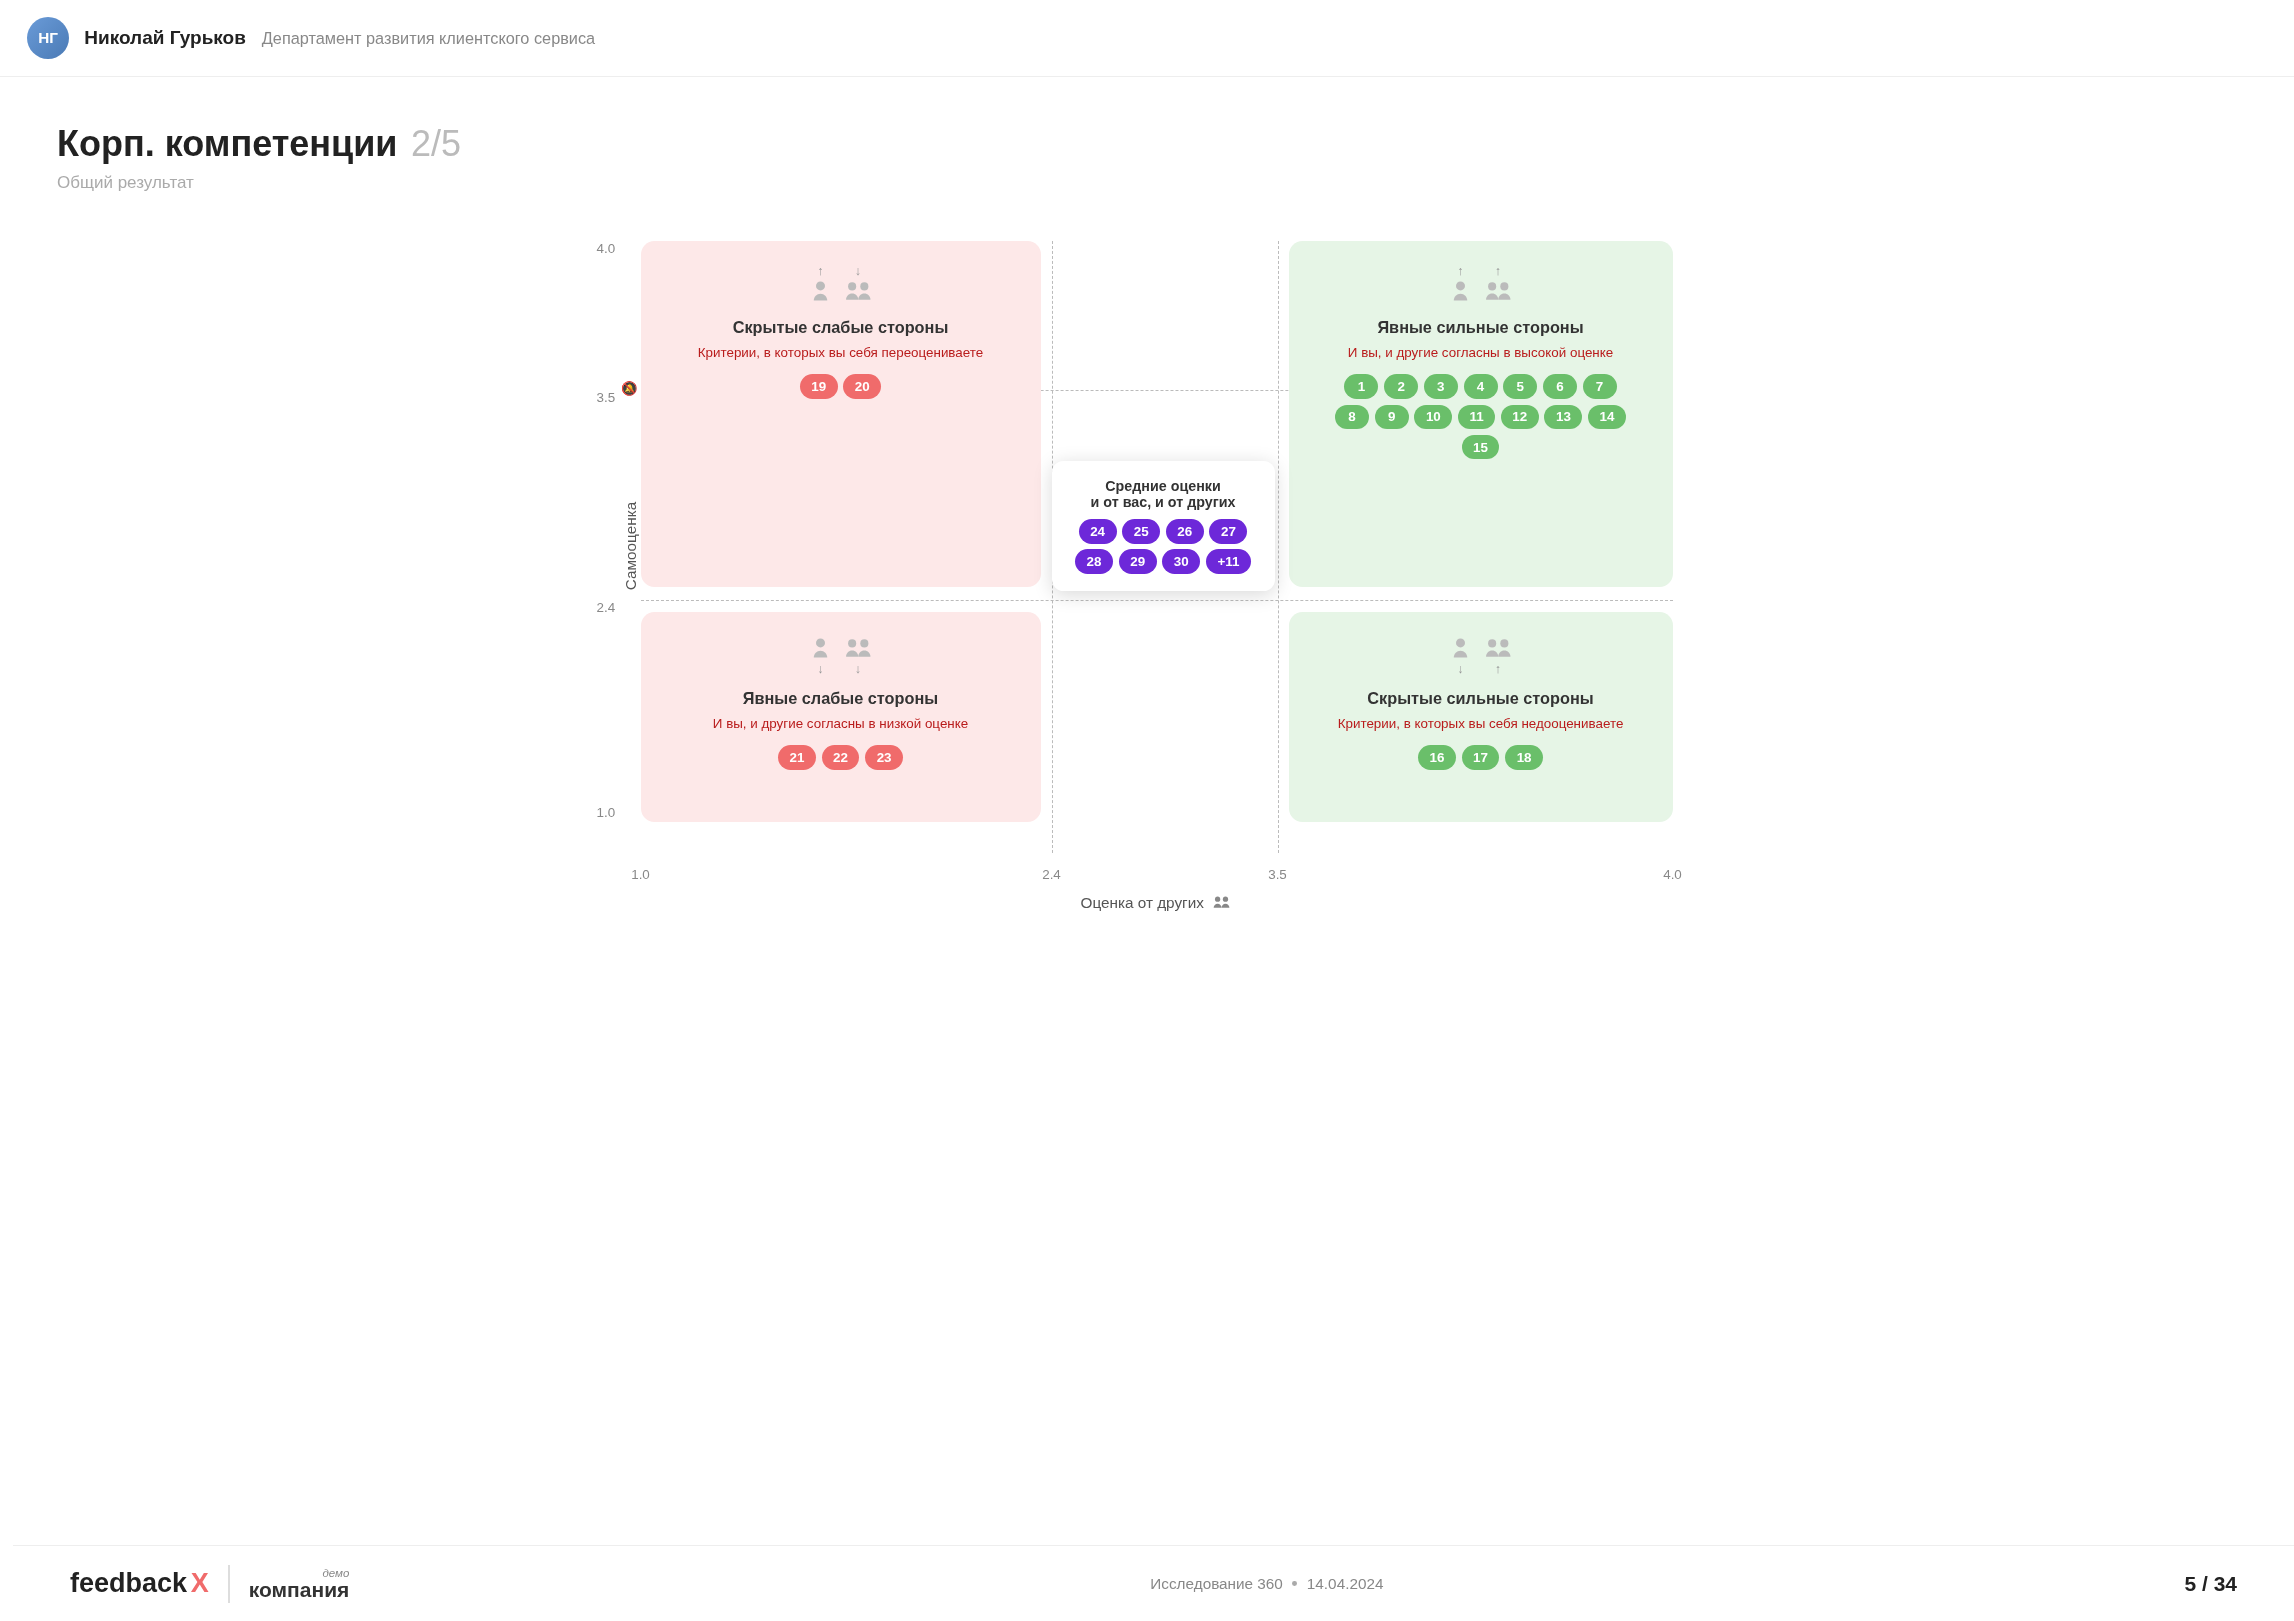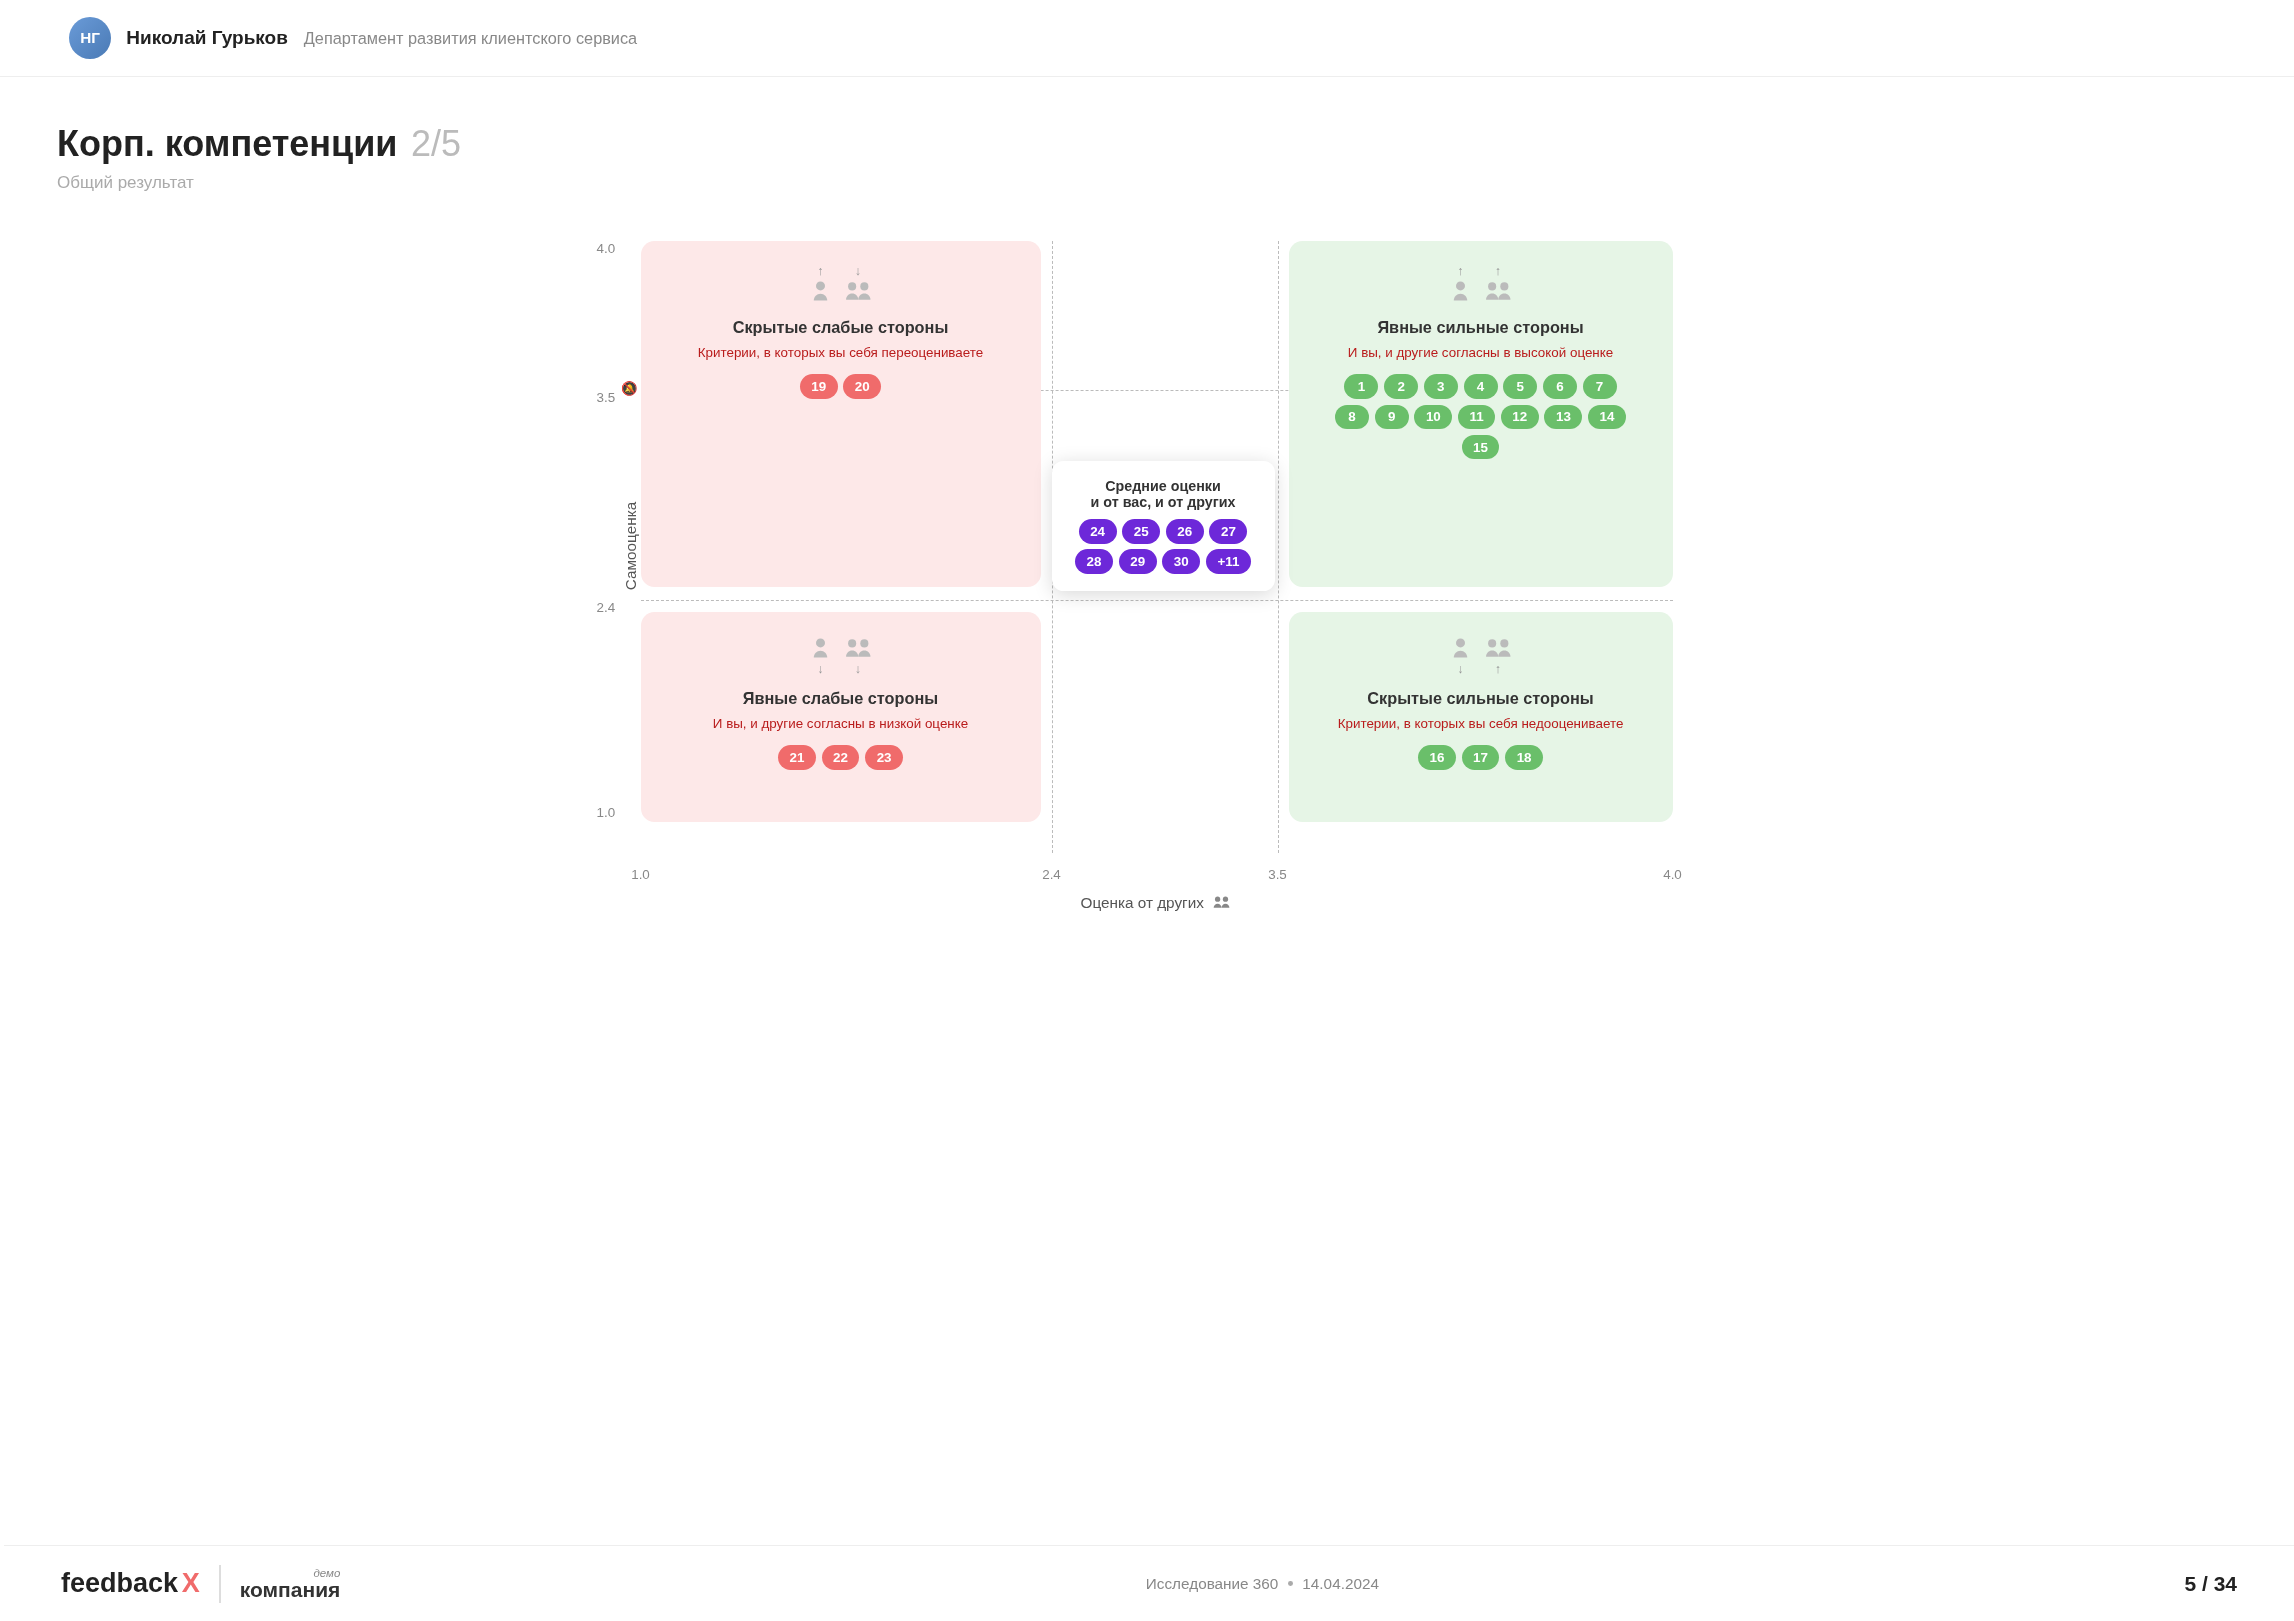--- a/index.html
+++ b/index.html
@@ -9,21 +9,21 @@
       width: 2294px;
       min-height: 1621px;
       position: relative;
       color: #333;
     }
 
     
     .header {
       display: flex;
       align-items: center;
-      padding: 17px 69px;
+      padding: 17px 27px;
       border-bottom: 1px solid #eee;
       gap: 15.3px;
     }
     .avatar {
       width: 42px; height: 42px;
       border-radius: 50%;
       background: linear-gradient(135deg, #6a9bd8, #4a7ab5);
       display: flex; align-items: center; justify-content: center;
       color: white; font-weight: bold; font-size: 15.3px;
       overflow: hidden;
@@ -151,21 +151,21 @@
       font-weight: 600;
       color: #333;
       text-align: center;
       margin-bottom: 9.6px;
     }
 
     
     .footer {
       position: absolute;
       bottom: 0;
-      left: 4px; right: 0;
+      left: 13px; right: 0;
       height: 76px;
       background: #fff;
       border-top: 1px solid #eee;
       display: flex;
       align-items: center;
       padding: 0 57px;
       justify-content: space-between;
     }
     .footer-left {
       display: flex;

